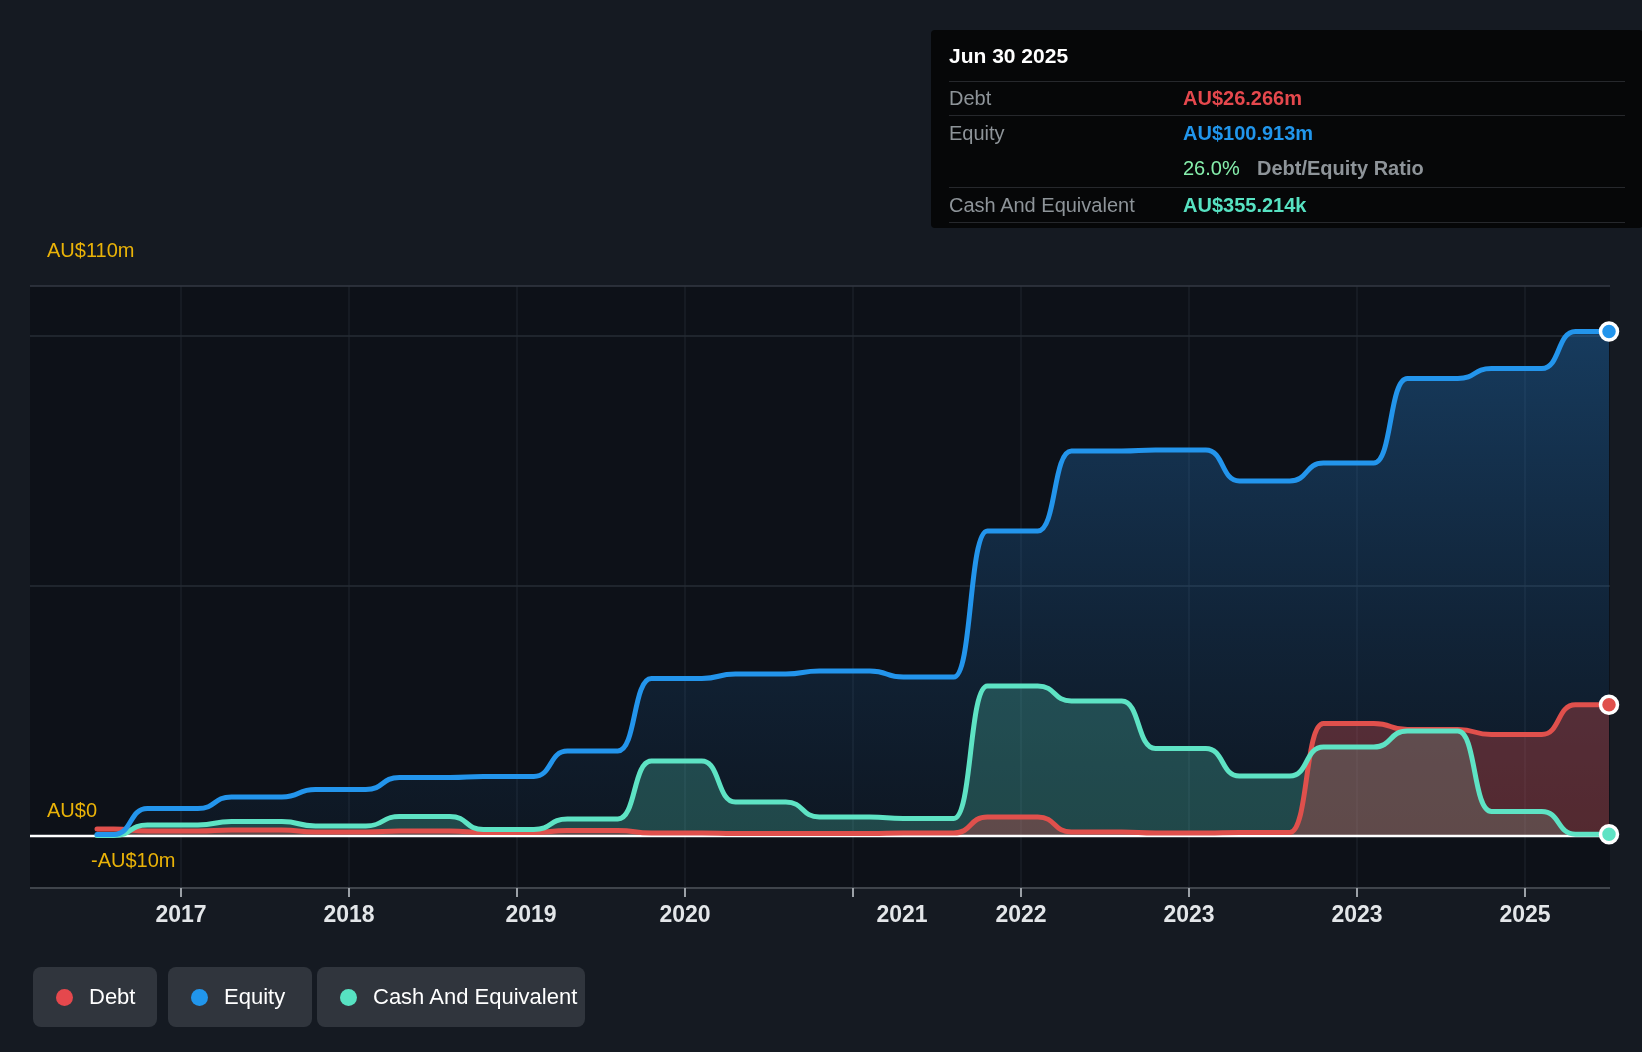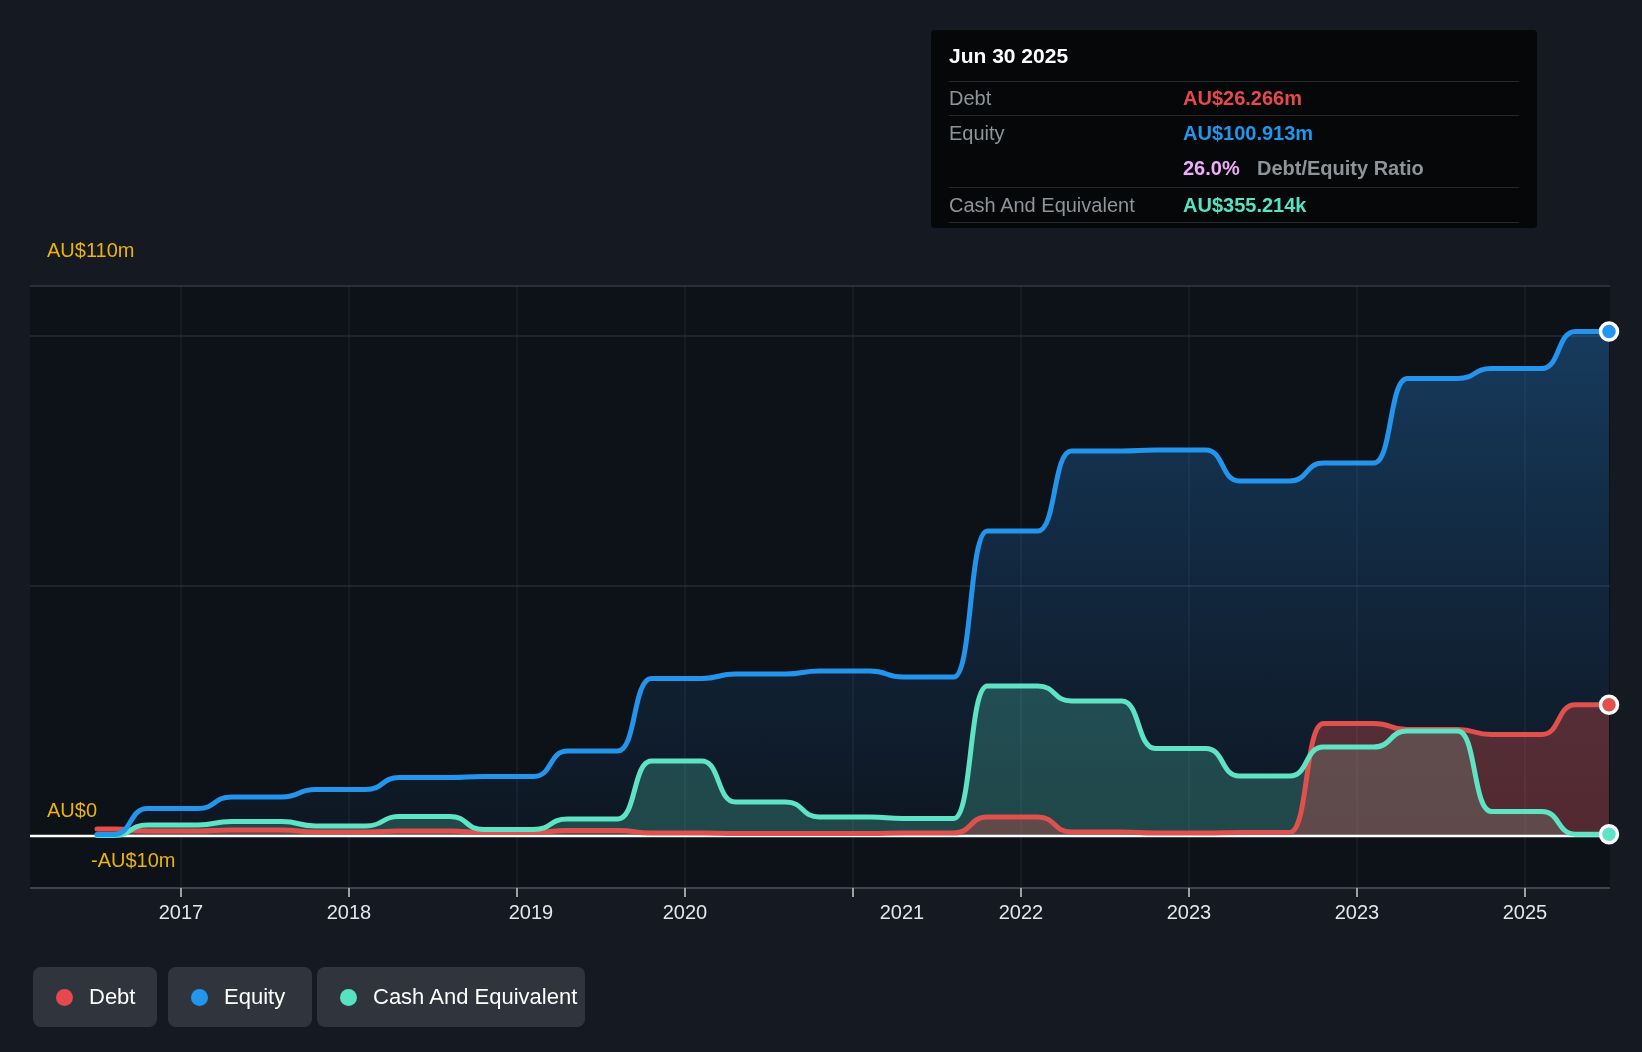--- a/index.html
+++ b/index.html
@@ -13,38 +13,38 @@
   
   #chart-svg{position:absolute;left:0;top:0;}
 
   
   .ylab{position:absolute;left:47px;font-size:20px;line-height:22px;color:#eab308;}
   #ylab-top{top:239px;}
   #ylab-zero{top:799px;}
   #ylab-neg{top:849px;margin-left:44px;}
 
   
-  .xlab{position:absolute;top:901px;transform:translateX(-50%);font-size:20px;color:#e3e6e9;}
+  .xlab{position:absolute;top:901px;transform:translateX(-50%);font-size:23px;color:#e3e6e9;font-weight:bold;}
 
   
   #tooltip{
-    position:absolute;left:931px;top:30px;width:606px;height:198px;
+    position:absolute;left:931px;top:30px;width:712px;height:198px;
     background:#060708;border-radius:4px;color:#fff;box-sizing:border-box;
     padding:0 18px;
   }
   .tt-title{height:51px;display:flex;align-items:center;font-size:21px;font-weight:bold;
     border-bottom:1px solid #26282c;}
   .tt-row{position:relative;display:flex;align-items:center;font-size:20px;}
   .tt-row .lbl{color:#8e9499;}
   .tt-row .val{position:absolute;left:234px;font-weight:bold;}
   #tt-row-debt{height:33px;border-bottom:1px solid #26282c;}
   #tt-row-equity{height:34px;}
   #tt-row-ratio{height:37px;border-bottom:1px solid #26282c;}
   #tt-row-cash{height:34px;border-bottom:1px solid #26282c;}
-  #tt-ratio-val{position:absolute;left:234px;font-weight:bold;color:#f0abfc;}
+  #tt-ratio-val{position:absolute;left:234px;font-weight:normal;color:#86efac;}
   #tt-ratio-lbl{position:absolute;left:308px;color:#8e9499;font-weight:600;}
 
   
   .chip{
     position:absolute;top:967px;height:60px;background:#30353d;border-radius:8px;
     display:flex;align-items:center;padding-left:23px;box-sizing:border-box;gap:16px;
   }
   #chip-debt{left:33px;width:124px;}
   #chip-equity{left:168px;width:144px;}
   #chip-cash{left:317px;width:268px;}

